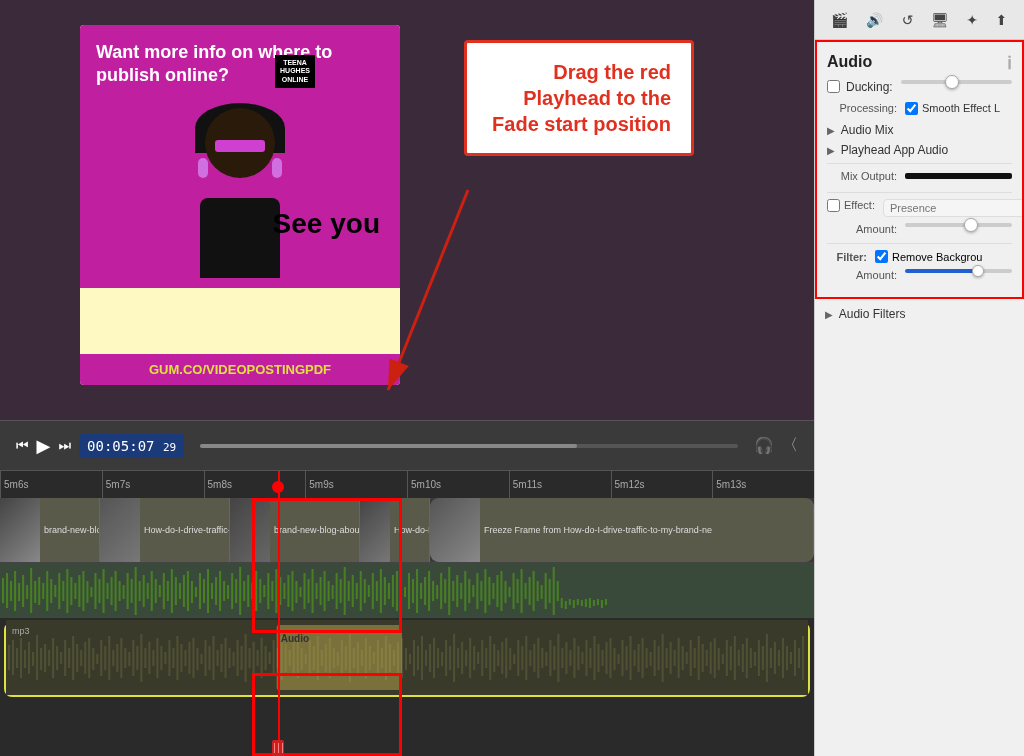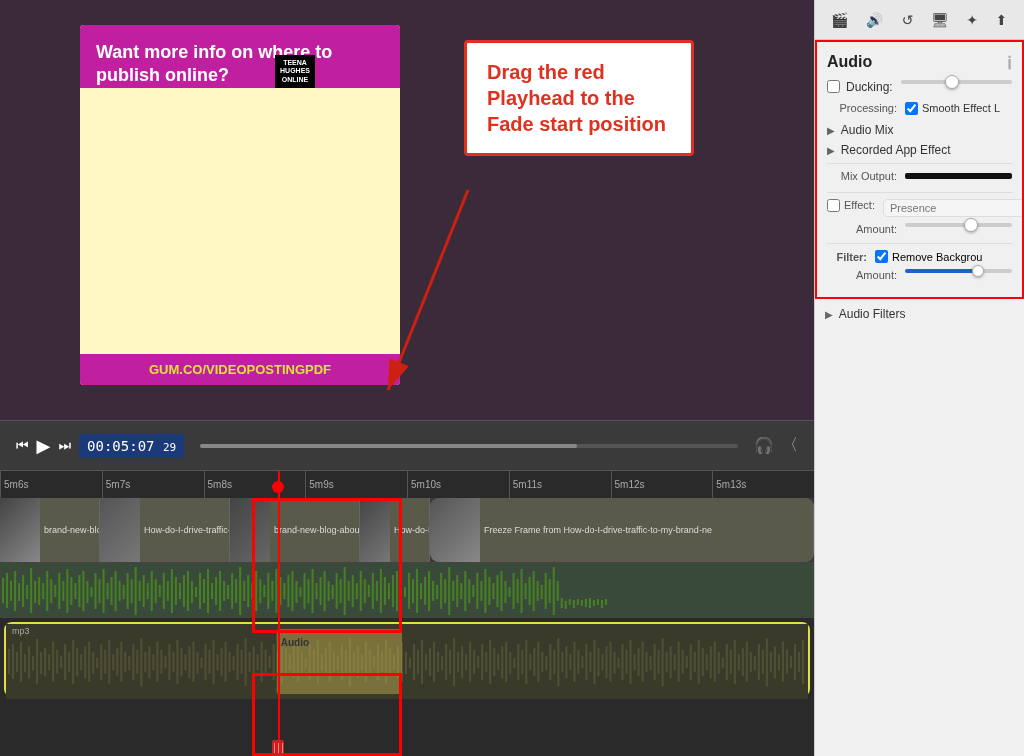--- a/index.html
+++ b/index.html
@@ -26,21 +26,21 @@
     .avatar-earring-l { width: 10px; height: 20px; background: #d070e0; position: absolute; top: 60px; left: 28px; border-radius: 5px; }
     .avatar-earring-r { width: 10px; height: 20px; background: #d070e0; position: absolute; top: 60px; right: 28px; border-radius: 5px; }
     .avatar-glasses { width: 50px; height: 12px; background: #d040d0; position: absolute; top: 42px; left: 45px; border-radius: 3px; }
     .see-you-text { color: black; font-size: 28px; font-weight: bold; position: absolute; top: 120px; right: 20px; }
     .video-card-bottom { background: #c020a0; padding: 8px 16px; position: absolute; bottom: 0; width: 100%; }
     .grab-text { color: white; font-size: 10px; text-align: center; }
     .gum-link { color: #e0e040; font-size: 13px; font-weight: bold; text-align: center; }
 
     
     .annotation-box { position: absolute; top: 40px; right: 120px; background: white; border: 3px solid #e03020; padding: 16px 20px; border-radius: 4px; width: 230px; }
-    .annotation-text { color: #e03020; font-size: 20px; font-weight: bold; text-align: left; line-height: 1.3; }
+    .annotation-text { color: #e03020; font-size: 20px; font-weight: bold; text-align: right; line-height: 1.3; }
 
     
     .transport-bar { height: 50px; background: #3a3a3a; display: flex; align-items: center; padding: 0 16px; gap: 8px; border-top: 1px solid #555; }
     .transport-btn { color: white; font-size: 14px; cursor: pointer; background: none; border: none; }
     .timecode-display { background: #1a3a7a; color: white; font-size: 14px; font-family: monospace; padding: 4px 8px; border-radius: 3px; min-width: 90px; text-align: center; }
     .timecode-frame { font-size: 11px; }
     .volume-slider-bar { flex: 1; height: 4px; background: #555; border-radius: 2px; position: relative; margin: 0 8px; }
     .volume-fill { width: 70%; height: 100%; background: #888; border-radius: 2px; }
     .headphone-icon { color: white; font-size: 16px; }
 
@@ -100,20 +100,31 @@
       <div class="video-card">
         <div class="video-card-top">
           <div class="question-text">Want more info on where to publish online?</div>
         </div>
         <div class="video-card-logo">
           <div>TEENA</div>
           <div>HUGHES</div>
           <div>ONLINE</div>
         </div>
 
+        <div style="position:relative; height:200px; background:#c020a0; display:flex; align-items:center;">
+          <div class="avatar-figure" style="position:relative; width:140px; height:180px; margin:0 auto;">
+            <div class="avatar-hair"></div>
+            <div class="avatar-head"></div>
+            <div class="avatar-earring-l"></div>
+            <div class="avatar-earring-r"></div>
+            <div class="avatar-glasses"></div>
+            <div class="avatar-body"></div>
+          </div>
+          <div class="see-you-text">See you</div>
+        </div>
 
         <div class="video-card-bottom">
           <div class="gum-link">GUM.CO/VIDEOPOSTINGPDF</div>
         </div>
       </div>
 
       <div class="annotation-box">
         <div class="annotation-text">Drag the red Playhead to the Fade start position</div>
       </div>
 
@@ -358,21 +369,21 @@
               <rect x="586" y="35" width="2" height="10"></rect>
               <rect x="590" y="37" width="2" height="6"></rect>
               <rect x="594" y="36" width="2" height="6"></rect>
               <rect x="598" y="37" width="2" height="8"></rect>
               <rect x="602" y="36" width="2" height="6"></rect>
             </g>
           </svg>
         </div>
       </div>
 
-      <div style="position:relative; margin:4px 4px; border:2px solid #e0e040; border-radius:8px; height:75px; background:#3a3a2a; display:flex; align-items:flex-start;">
+      <div style="position:relative; margin:4px 4px; border:2px solid #e0e040; border-radius:8px; height:75px; background:#3a3a2a; display:flex; align-items:flex-end;">
         <div style="position:absolute; left:0; top:0; padding:2px 6px; font-size:9px; color:#aaa;">mp3</div>
 
         <svg width="100%" height="75" viewBox="0 0 800 75" preserveAspectRatio="none">
           <rect x="0" y="0" width="800" height="75" fill="#3a3a2a"></rect>
           <g fill="#5a5a3a" opacity="0.7">
             <rect x="2" y="25" width="2" height="25"></rect>
             <rect x="6" y="20" width="2" height="35"></rect>
             <rect x="10" y="28" width="2" height="20"></rect>
             <rect x="14" y="18" width="2" height="40"></rect>
             <rect x="18" y="30" width="2" height="18"></rect>
@@ -625,21 +636,21 @@
           <span style="font-size:11px;">Smooth Effect L</span>
         </div>
 
         <div class="panel-expand-row">
           <span class="expand-arrow">▶</span>
           <span>Audio Mix</span>
         </div>
 
         <div class="panel-expand-row">
           <span class="expand-arrow">▶</span>
-          <span>Recorded App Effect</span>
+          <span>Playhead App Audio</span>
         </div>
 
         <div class="panel-divider"></div>
 
         <div class="panel-mix-output">
           <span class="panel-label">Mix Output:</span>
           <div class="mix-output-bar" style="flex:1; height:6px; background:#111; border-radius:2px;"></div>
         </div>
 
         <div class="panel-divider"></div>

